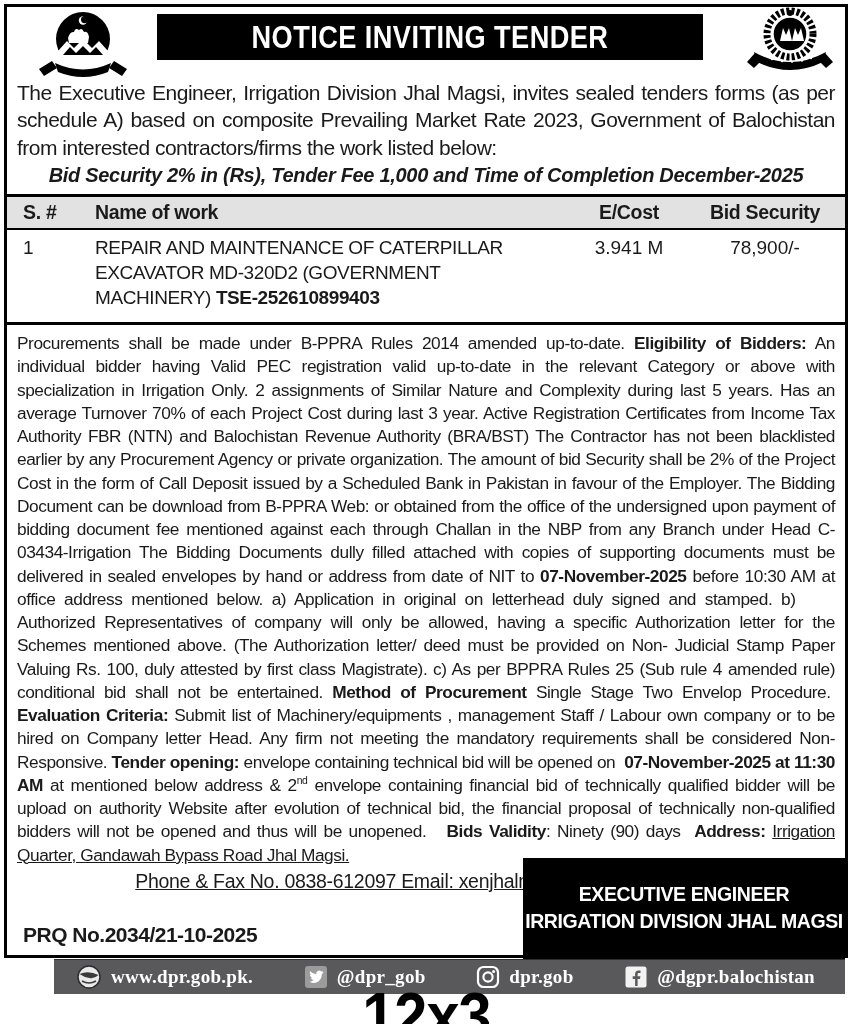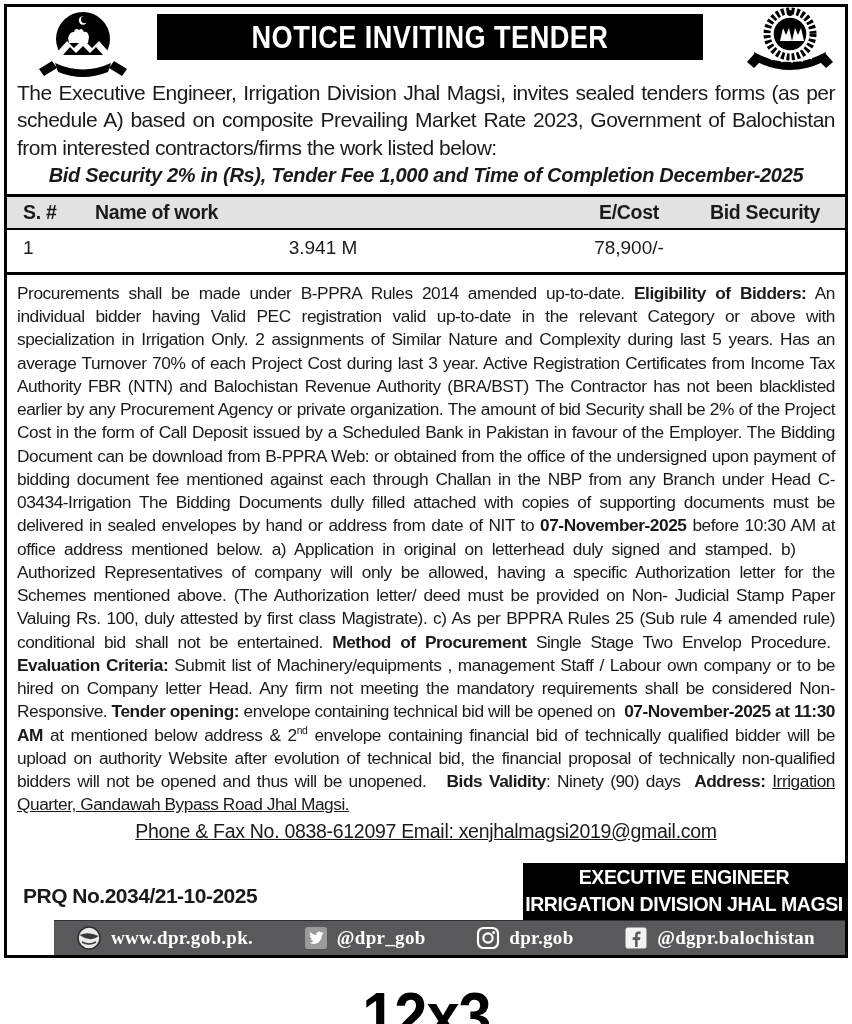--- a/index.html
+++ b/index.html
@@ -61,21 +61,21 @@
   }
   
   .bottom-row{position:relative;flex:1;min-height:66px;}
   .prq{
     position:absolute;left:16px;bottom:12px;font-weight:bold;
     font-size:21px;letter-spacing:-.5px;white-space:nowrap;
   }
   .sigbox{
     position:absolute;right:0;bottom:0;width:322px;background:#000;
     color:#fff;text-align:center;font-weight:bold;font-size:19.5px;
-    line-height:1.42;padding:1px 0;letter-spacing:-.4px;
+    line-height:1.42;padding:23px 0;letter-spacing:-.4px;
   }
   
   .socialbar{
     flex:none;height:34px;background:#59595b;border-top:1px solid #2e2e2e;
     display:flex;align-items:center;justify-content:space-between;
     padding:0 30px 0 22px;
     margin-left:47px;
   }
   .soc{
     display:flex;align-items:center;gap:9px;color:#fff;
@@ -140,20 +140,21 @@
 
     <div class="table">
       <div class="thead">
         <div class="c-sno">S. #</div>
         <div class="c-name">Name of work</div>
         <div class="c-cost">E/Cost</div>
         <div class="c-bid">Bid Security</div>
       </div>
       <div class="trow">
         <div class="c-sno">1</div>
+        <div class="c-name"><span>REPAIR AND MAINTENANCE OF CATERPILLAR EXCAVATOR MD-320D2 (GOVERNMENT MACHINERY) </span><span class="tse">TSE-252610899403</span></div>
         <div class="c-cost">3.941 M</div>
         <div class="c-bid">78,900/-</div>
       </div>
     </div>
 
     <p class="bodytext"><span>Procurements shall be made under B-PPRA Rules 2014 amended up-to-date. </span><span class="seg-b">Eligibility of Bidders:</span><span> An individual bidder having Valid PEC registration valid up-to-date in the relevant Category or above with specialization in Irrigation Only. 2 assignments of Similar Nature and Complexity during last 5 years. Has an average Turnover 70% of each Project Cost during last 3 year.  Active Registration Certificates from Income Tax Authority FBR (NTN) and Balochistan Revenue Authority (BRA/BST) The Contractor has not been blacklisted earlier by any Procurement Agency or private organization.  The amount of bid Security shall be 2% of the Project Cost in the form of Call Deposit issued by a Scheduled Bank in Pakistan in favour of the Employer. The Bidding Document can be download from B-PPRA Web: or obtained from the office of the undersigned upon payment of bidding document fee mentioned against each through Challan in the NBP from any Branch under Head C-03434-Irrigation The Bidding Documents dully filled attached with copies of supporting documents must be delivered in sealed envelopes by hand or address from date of NIT to </span><span class="seg-b">07-November-2025</span><span> before 10:30 AM at office address mentioned below. a) Application in original on letterhead duly signed and stamped. b)&nbsp;&nbsp;&nbsp;&nbsp;&nbsp; Authorized Representatives of company will only be allowed, having a specific Authorization letter for the Schemes mentioned above. (The Authorization letter/ deed must be provided on Non- Judicial Stamp Paper Valuing Rs. 100, duly attested by first class Magistrate). c) As per BPPRA Rules 25 (Sub rule 4 amended rule) conditional bid shall not be entertained. </span><span class="seg-b">Method of Procurement</span><span> Single Stage Two Envelop Procedure.&nbsp; </span><span class="seg-b">Evaluation Criteria:</span><span> Submit list of Machinery/equipments , management Staff / Labour own company or to be hired on Company letter Head. Any firm not meeting the mandatory requirements shall be considered Non-Responsive. </span><span class="seg-b">Tender opening:</span><span> envelope containing technical bid will be opened on&nbsp; </span><span class="seg-b">07-November-2025 at 11:30 AM</span><span> at mentioned below address &amp; 2</span><sup>nd</sup><span> envelope containing financial bid of technically qualified bidder will be upload on authority Website after evolution of technical bid, the financial proposal of technically non-qualified bidders will not be opened and thus will be unopened.&nbsp;&nbsp; </span><span class="seg-b">Bids Validity</span><span>: Ninety (90) days&nbsp; </span><span class="seg-b">Address:</span><span> </span><span class="seg-u">Irrigation Quarter, Gandawah Bypass Road Jhal Magsi.</span></p>
 
     <p class="phoneline">Phone &amp; Fax No. 0838-612097 Email: xenjhalmagsi2019@gmail.com</p>
 
     <div class="bottom-row">

